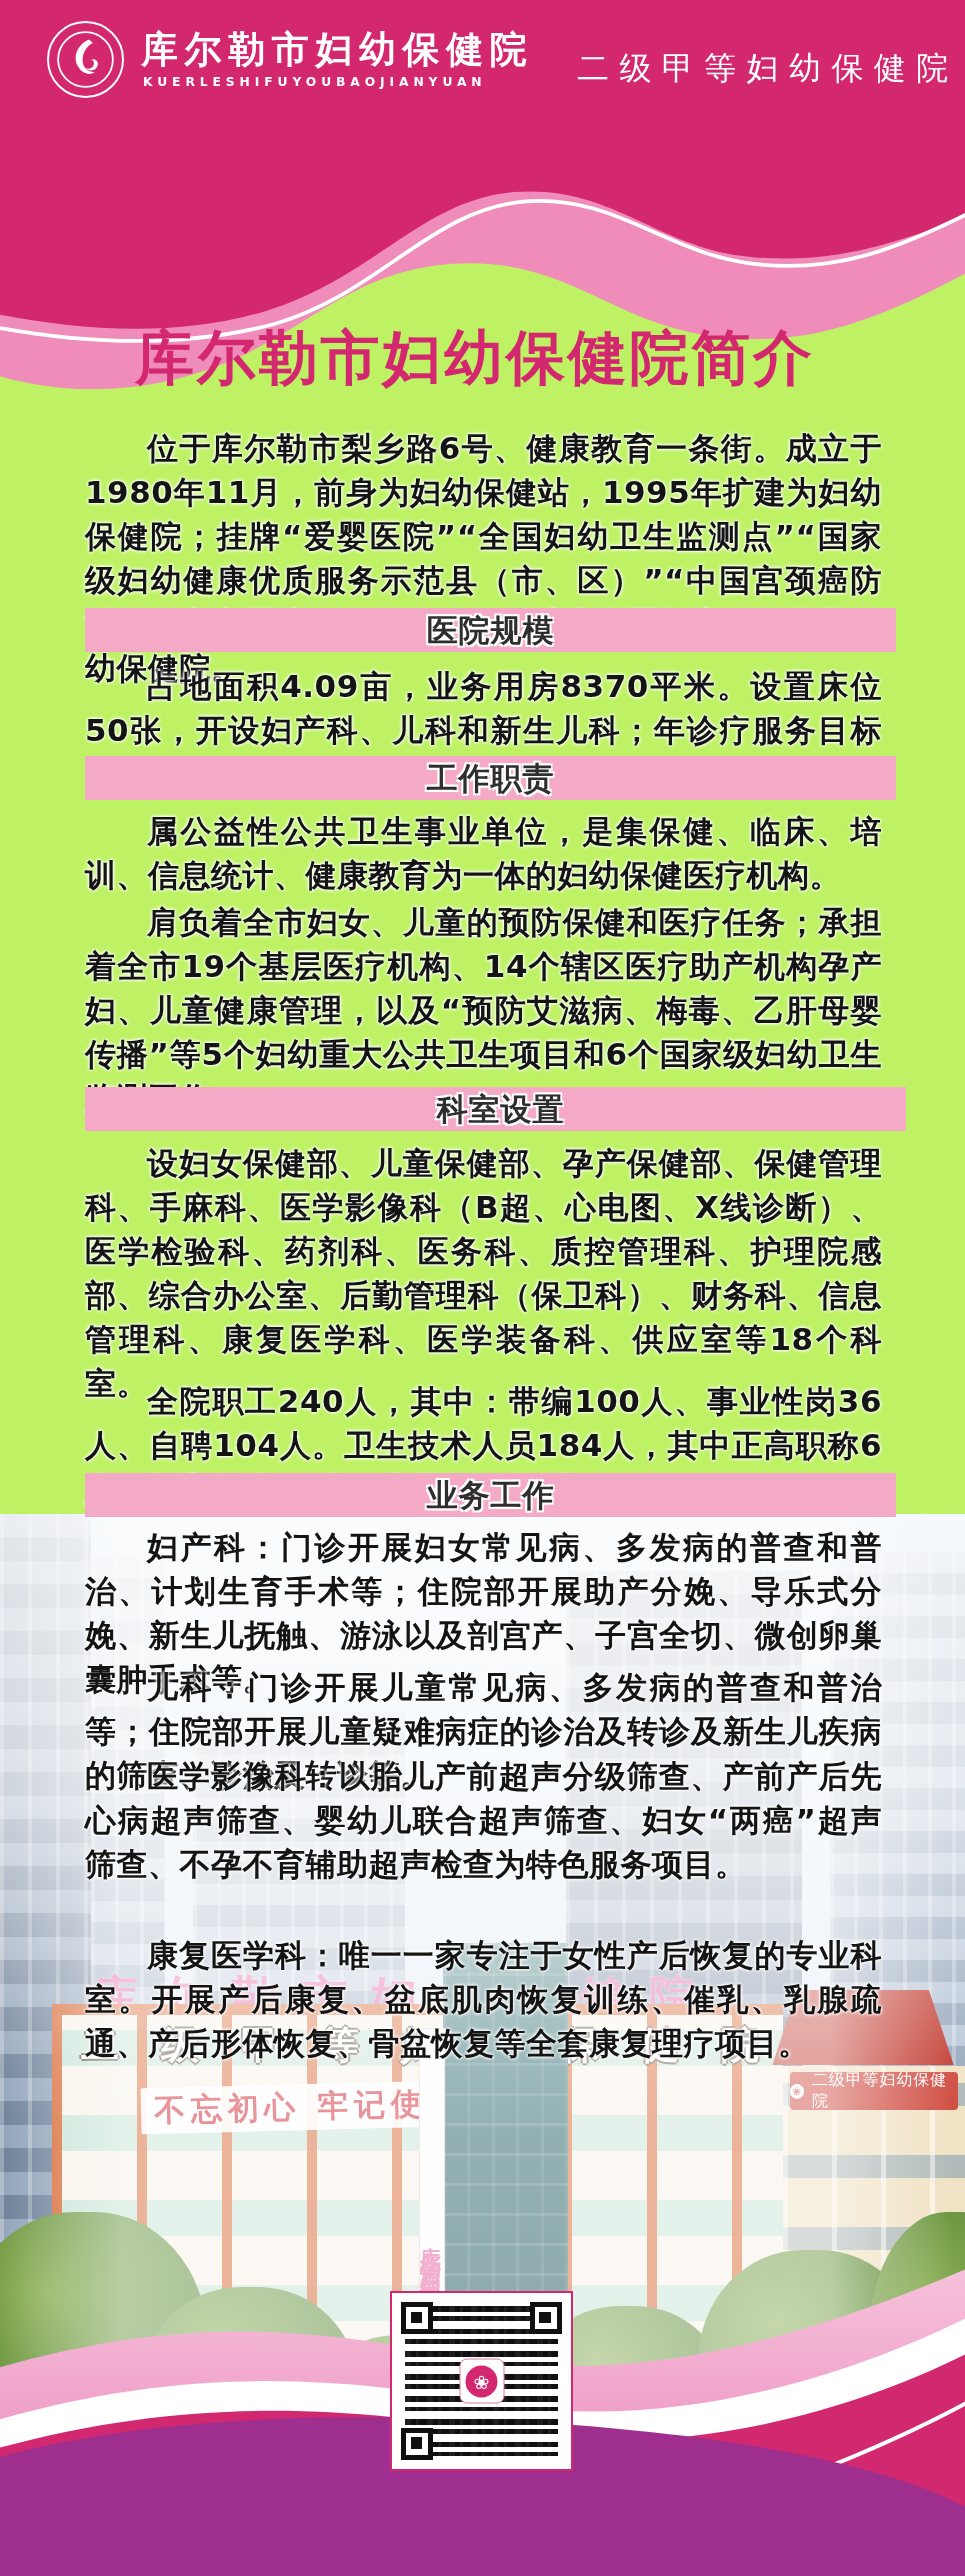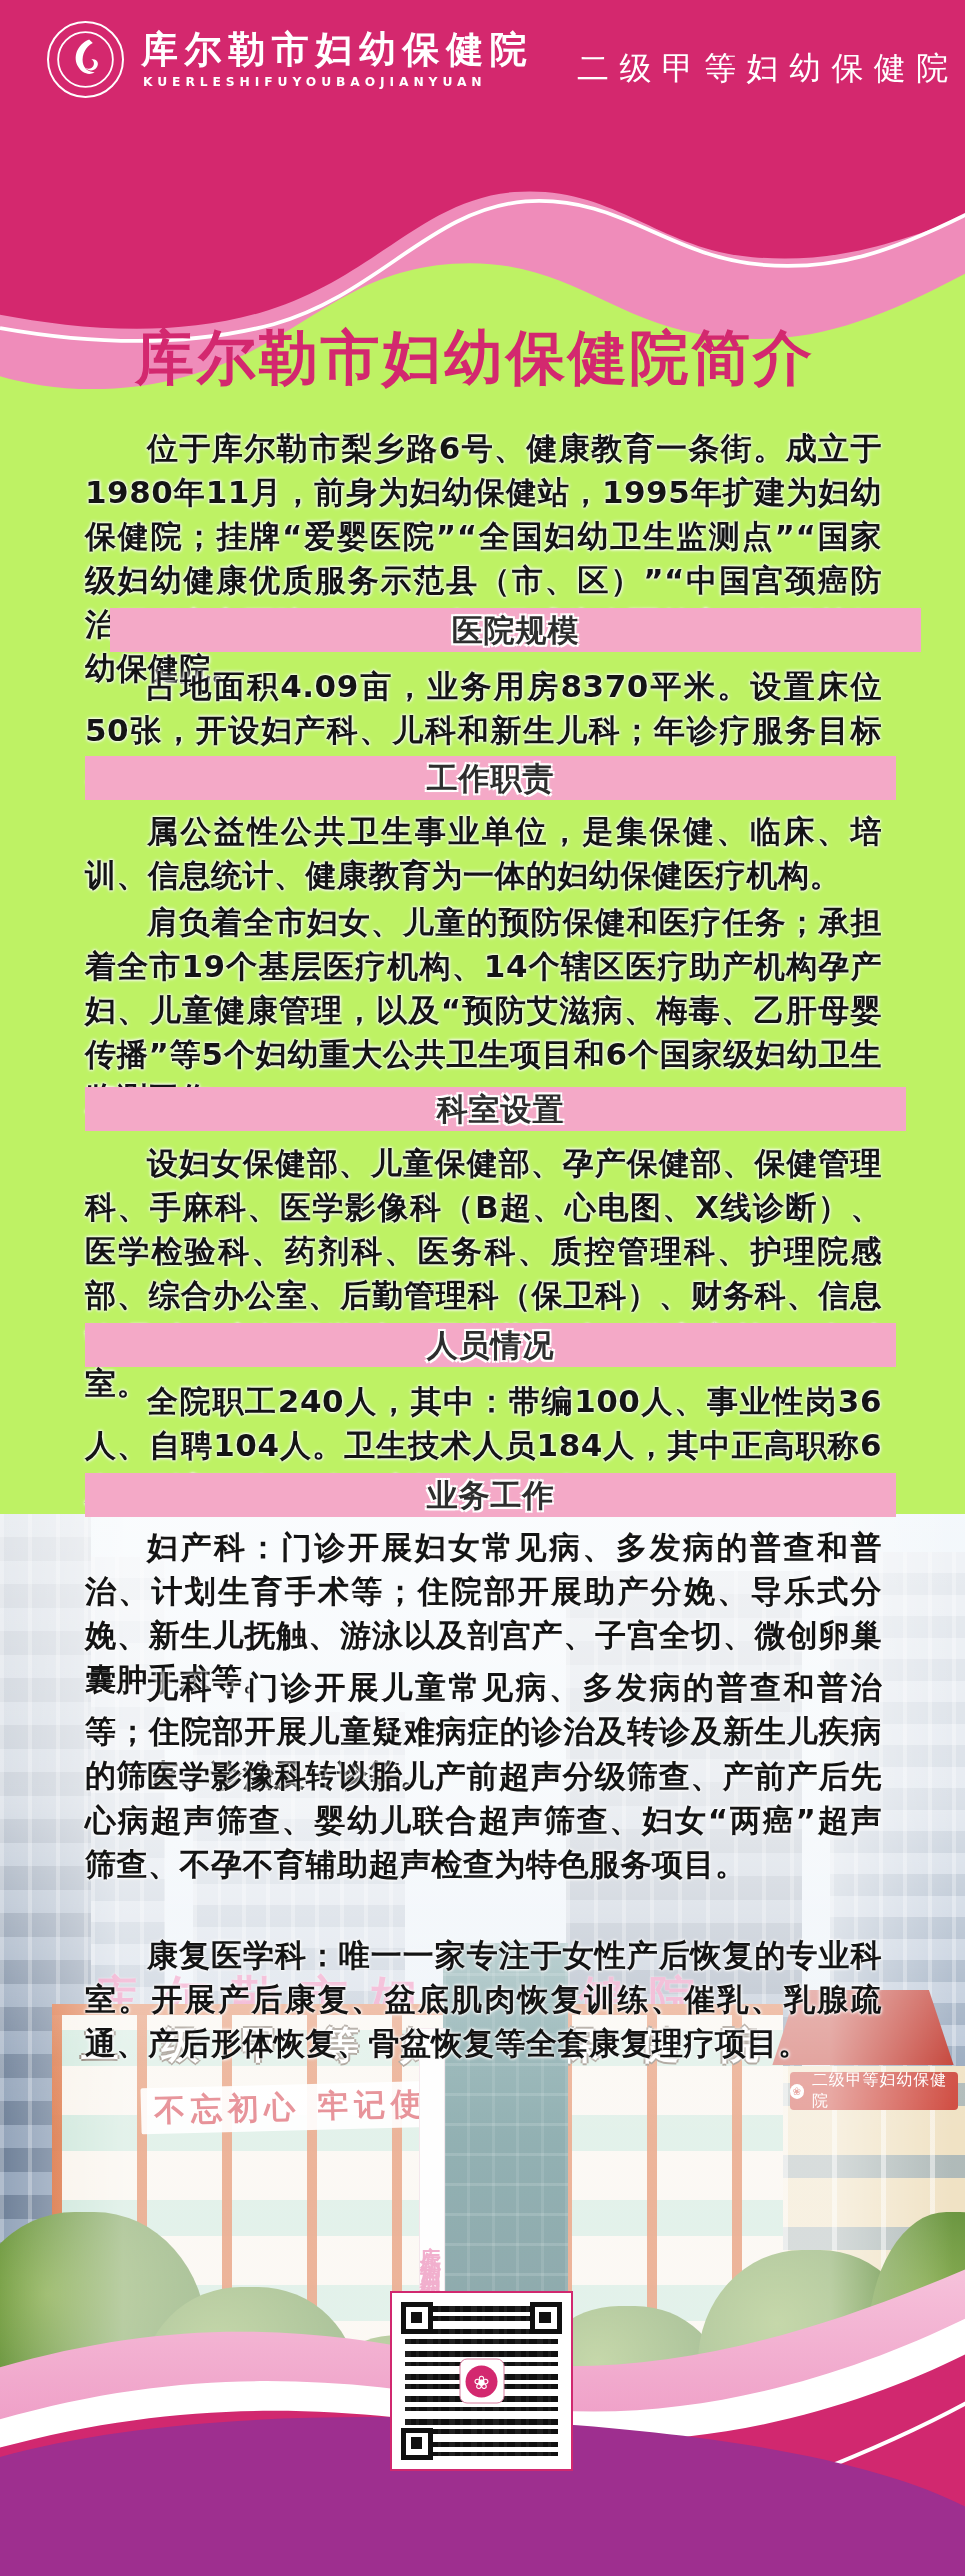--- a/index.html
+++ b/index.html
@@ -112,31 +112,30 @@
     <path d="M0,0 H1024 V80 C940,112 878,130 798,123 C698,115 650,46 545,54
              C445,62 395,148 275,182 C180,209 80,199 0,184 Z" fill="#d4286e"></path>
     <path d="M0,198 C90,214 192,220 290,194 C402,162 457,72 557,64 C657,57 707,122 807,131
              C887,138 947,116 1024,78" fill="none" stroke="#ffffff" stroke-width="4"></path>
   </svg>
 
   <div class="abs page-title">库尔勒市妇幼保健院简介</div>
 
   <p class="abs para" style="top:426px;margin:0;">位于库尔勒市梨乡路6号、健康教育一条街。成立于1980年11月，前身为妇幼保健站，1995年扩建为妇幼保健院；挂牌“爱婴医院”“全国妇幼卫生监测点”“国家级妇幼健康优质服务示范县（市、区）”“中国宫颈癌防治工程定点医院”；2018年7月成为全疆首家二级甲等妇幼保健院。</p>
 
-  <div class="abs band" style="top:608px;margin-left:25px;">医院规模</div>
+  <div class="abs band" style="top:608px;">医院规模</div>
   <p class="abs para" style="top:664px;margin:0;">占地面积4.09亩，业务用房8370平米。设置床位50张，开设妇产科、儿科和新生儿科；年诊疗服务目标30多万人次。</p>
 
   <div class="abs band" style="top:756px;">工作职责</div>
   <p class="abs para" style="top:809px;margin:0;">属公益性公共卫生事业单位，是集保健、临床、培训、信息统计、健康教育为一体的妇幼保健医疗机构。</p>
   <p class="abs para" style="top:900px;margin:0;">肩负着全市妇女、儿童的预防保健和医疗任务；承担着全市19个基层医疗机构、14个辖区医疗助产机构孕产妇、儿童健康管理，以及“预防艾滋病、梅毒、乙肝母婴传播”等5个妇幼重大公共卫生项目和6个国家级妇幼卫生监测工作。</p>
 
   <div class="abs band" style="top:1087px;padding-left:10px;">科室设置</div>
   <p class="abs para" style="top:1141px;margin:0;">设妇女保健部、儿童保健部、孕产保健部、保健管理科、手麻科、医学影像科（B超、心电图、X线诊断）、医学检验科、药剂科、医务科、质控管理科、护理院感部、综合办公室、后勤管理科（保卫科）、财务科、信息管理科、康复医学科、医学装备科、供应室等18个科室。</p>
 
-  <div class="abs band" style="top:1323px;">人员情况</div>
   <p class="abs para" style="top:1379px;margin:0;">全院职工240人，其中：带编100人、事业性岗36人、自聘104人。卫生技术人员184人，其中正高职称6人，副高职称20人，中级职称37人。</p>
 
   <div class="abs band" style="top:1473px;">业务工作</div>
   <p class="abs para" style="top:1525px;margin:0;">妇产科：门诊开展妇女常见病、多发病的普查和普治、计划生育手术等；住院部开展助产分娩、导乐式分娩、新生儿抚触、游泳以及剖宫产、子宫全切、微创卵巢囊肿手术等。</p>
   <p class="abs para" style="top:1665px;margin:0;">儿科：门诊开展儿童常见病、多发病的普查和普治等；住院部开展儿童疑难病症的诊治及转诊及新生儿疾病的筛查、诊治及转诊等。</p>
   <p class="abs para" style="top:1754px;margin:0;">医学影像科：以胎儿产前超声分级筛查、产前产后先心病超声筛查、婴幼儿联合超声筛查、妇女“两癌”超声筛查、不孕不育辅助超声检查为特色服务项目。</p>
   <p class="abs para" style="top:1933px;margin:0;">康复医学科：唯一一家专注于女性产后恢复的专业科室。开展产后康复、盆底肌肉恢复训练、催乳、乳腺疏通、产后形体恢复、骨盆恢复等全套康复理疗项目。</p>
 
   <div class="abs photo">
 

